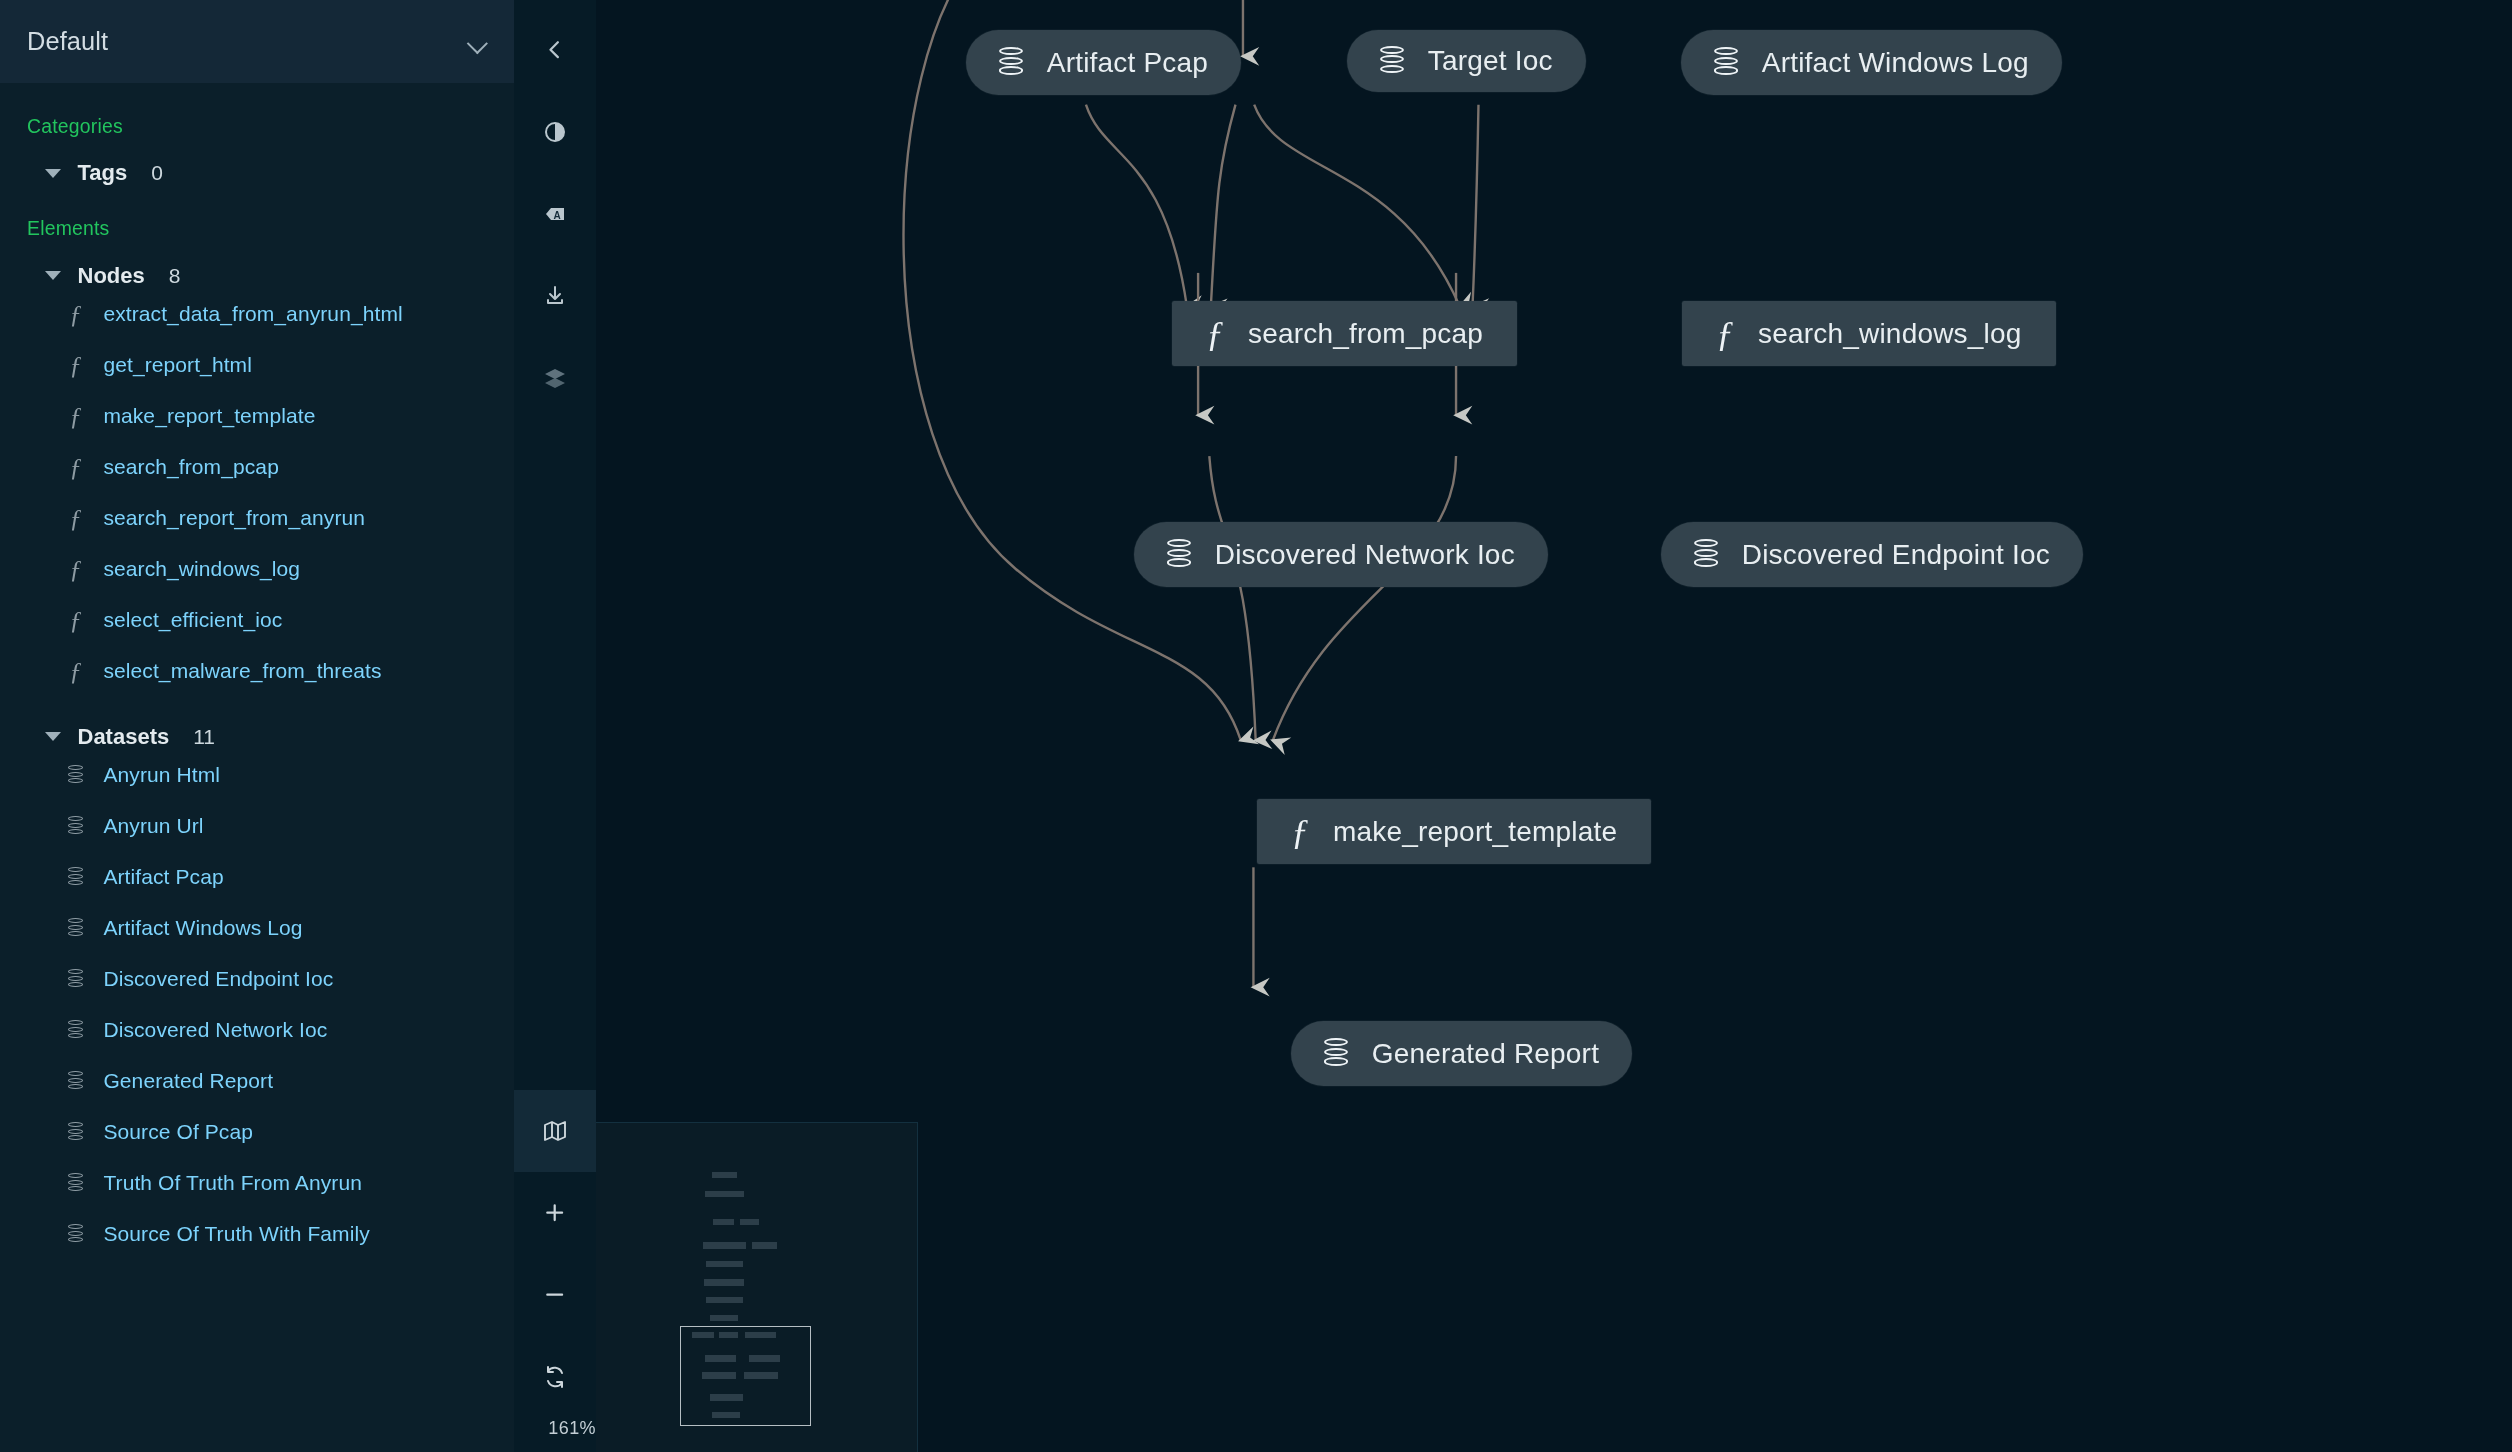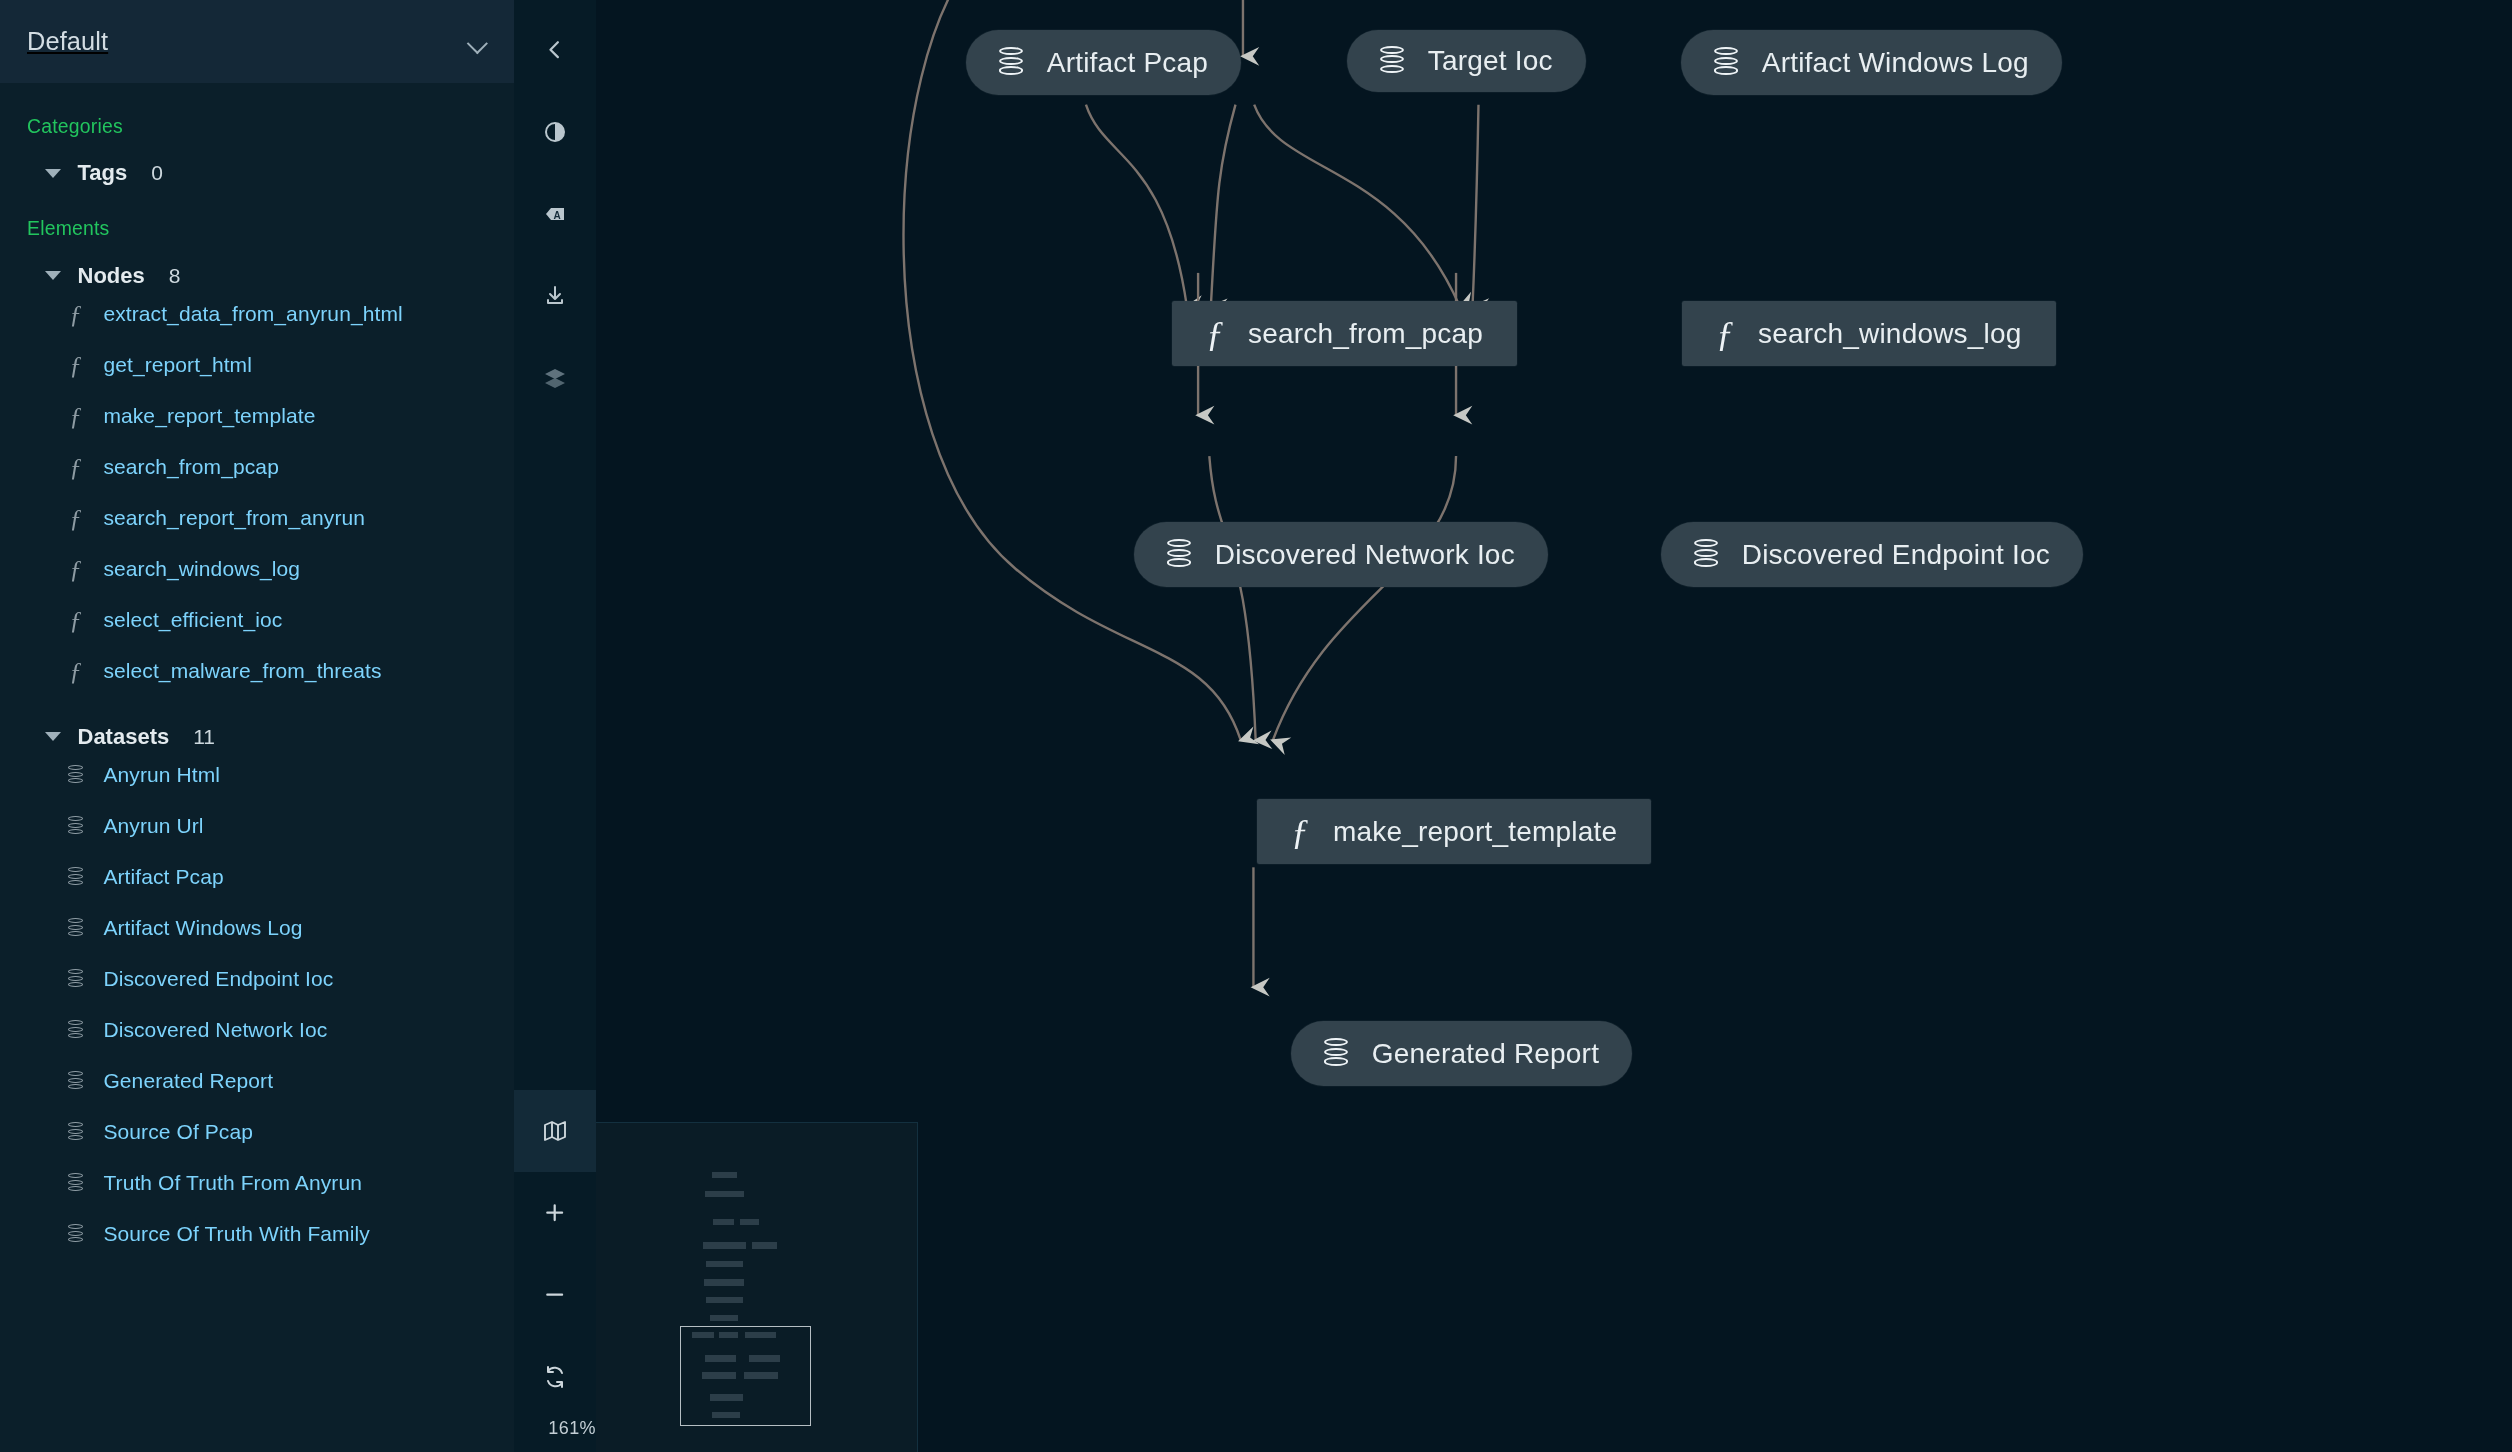--- a/index.html
+++ b/index.html
@@ -19,21 +19,20 @@
     position: relative;
     flex: 0 0 514px;
     overflow: hidden;
   }
   .sidebar-header {
     height: 84px;
     background: #142837;
     display: flex; align-items: center;
     padding: 0 25.4px 0 27px;
     border-bottom: 0.7px solid #0b1f2a;
-    text-decoration: underline;
   }
   .sidebar-header .title {
     font-size: 25.4px; color: #d3dde3; font-weight: 400;
     letter-spacing: 0.1px; flex: 1;
   }
   .chev-down { width: 22.4px; height: 22.4px; flex: 0 0 22.4px; position: relative; }
   .chev-down::before {
     content: ""; position: absolute; left: 3.7px; top: 6px;
     width: 12.7px; height: 12.7px;
     border-right: 2.6px solid #9fb0ba; border-bottom: 2.6px solid #9fb0ba;

